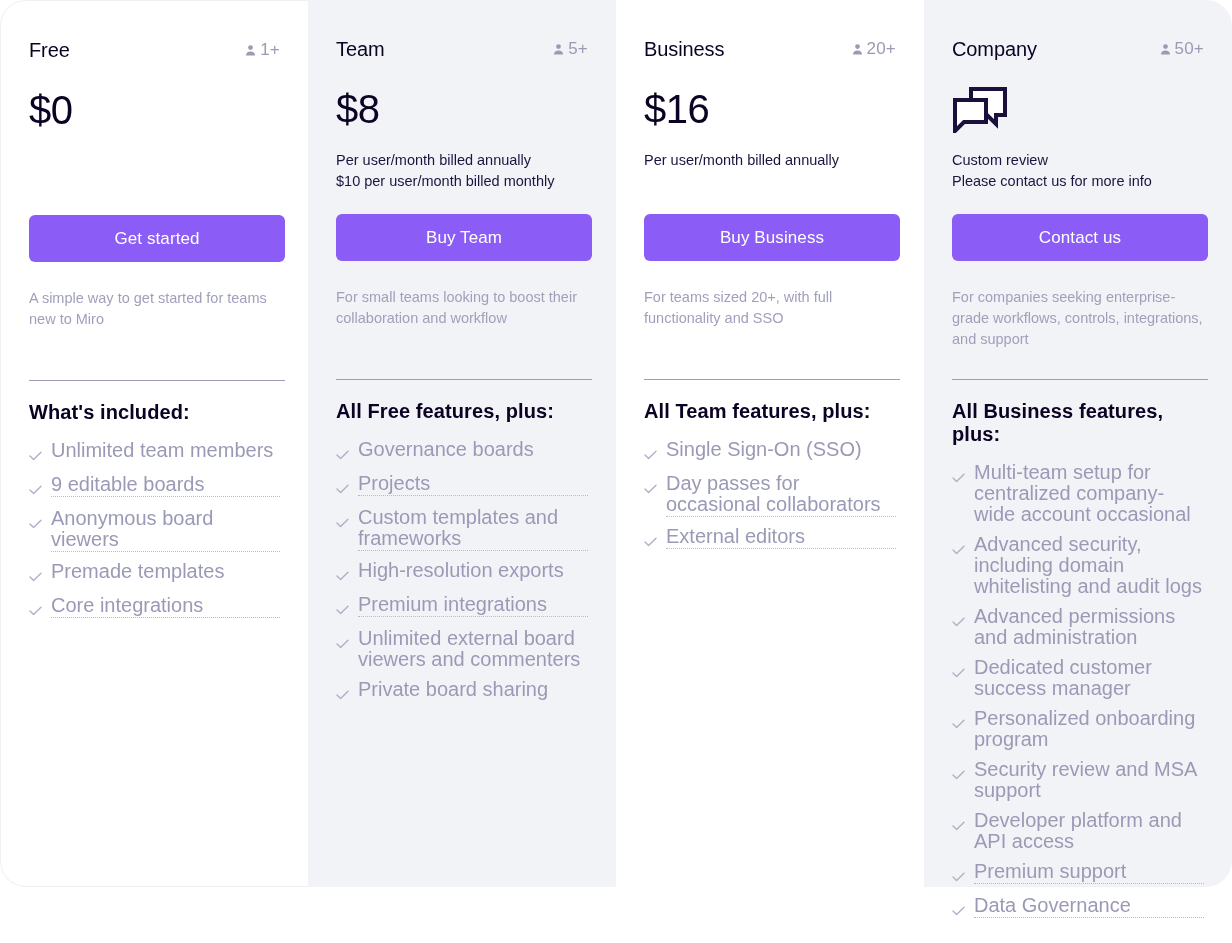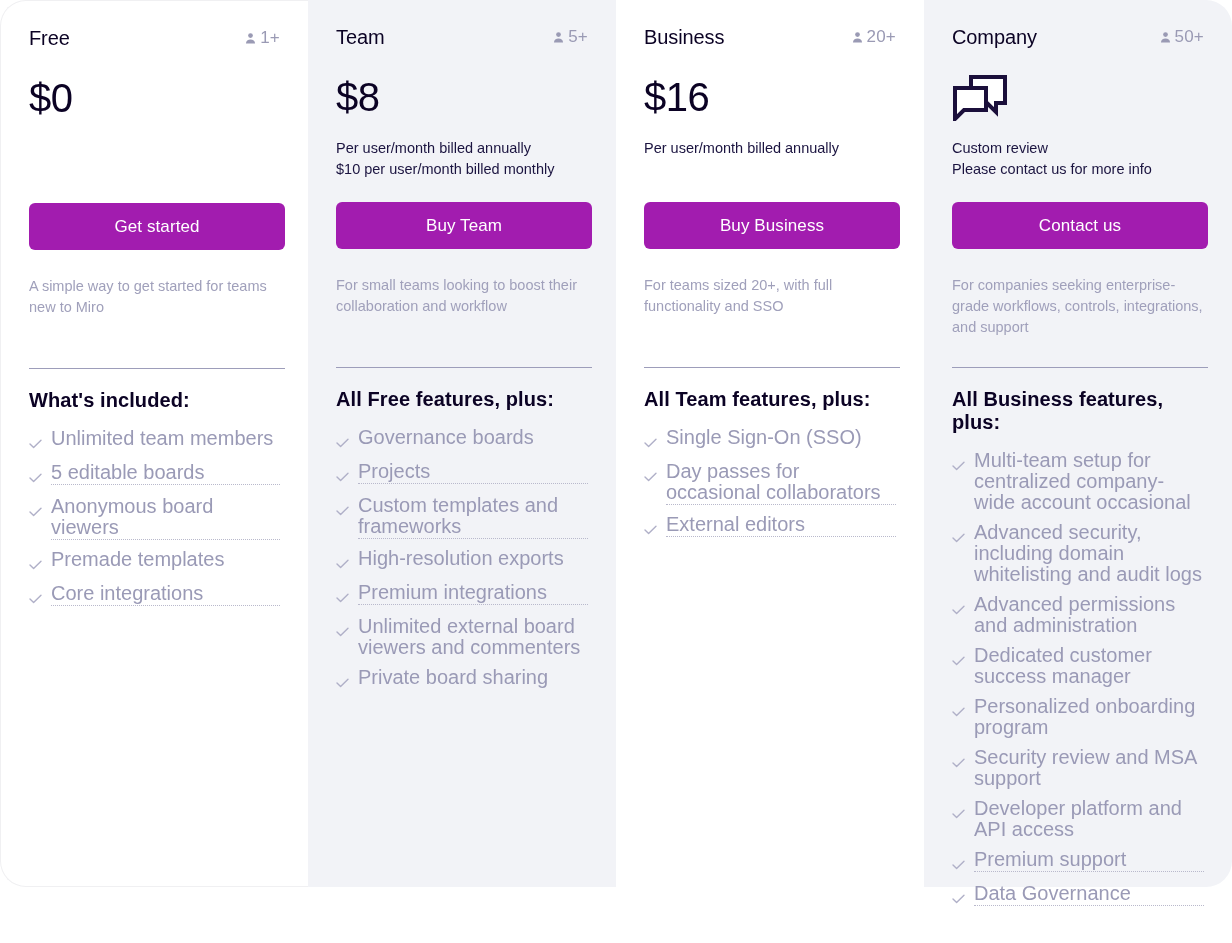--- a/index.html
+++ b/index.html
@@ -15,21 +15,21 @@
   .pricing-table {
     display: flex;
     width: 1232px;
     height: 943px;
     overflow: hidden;
   }
 
   .plan-card {
     width: 308px;
     height: 887px;
-    padding: 22px 28px 0 28px;
+    padding: 34px 28px 0 28px;
     position: relative;
     flex: 0 0 308px;
   }
 
   .plan-card.light  { background: #ffffff; }
   .plan-card.shaded { background: #f2f3f7; }
 
   .plan-card.first {
     border-top-left-radius: 26px;
     border-bottom-left-radius: 26px;
@@ -96,21 +96,21 @@
   .billing .blank { visibility: hidden; }
 
   
   .cta-button {
     display: flex;
     align-items: center;
     justify-content: center;
     width: 256px;
     height: 47px;
     margin-top: 22px;
-    background: #a21caf;
+    background: #8b5cf6;
     color: #ffffff;
     font-size: 17px;
     border: none;
     border-radius: 6px;
     cursor: pointer;
     font-family: "Liberation Sans", sans-serif;
     letter-spacing: 0.1px;
   }
 
   
@@ -197,21 +197,21 @@
         <li class="feature-item">
           <span class="check-icon"><svg width="13" height="10" viewBox="0 0 13 10" aria-hidden="true">
               <path d="M1 5.1 L4.6 8.6 L12 1.2" fill="none" stroke="#b0b0c8" stroke-width="1.4" stroke-linecap="round" stroke-linejoin="round"></path>
             </svg></span>
           <span class="feature-text">Unlimited team members</span>
         </li>
         <li class="feature-item tip">
           <span class="check-icon"><svg width="13" height="10" viewBox="0 0 13 10" aria-hidden="true">
               <path d="M1 5.1 L4.6 8.6 L12 1.2" fill="none" stroke="#b0b0c8" stroke-width="1.4" stroke-linecap="round" stroke-linejoin="round"></path>
             </svg></span>
-          <span class="feature-text">5 editable boards</span>
+          <span class="feature-text">9 editable boards</span>
         </li>
         <li class="feature-item tip">
           <span class="check-icon"><svg width="13" height="10" viewBox="0 0 13 10" aria-hidden="true">
               <path d="M1 5.1 L4.6 8.6 L12 1.2" fill="none" stroke="#b0b0c8" stroke-width="1.4" stroke-linecap="round" stroke-linejoin="round"></path>
             </svg></span>
           <span class="feature-text">Anonymous board viewers</span>
         </li>
         <li class="feature-item">
           <span class="check-icon"><svg width="13" height="10" viewBox="0 0 13 10" aria-hidden="true">
               <path d="M1 5.1 L4.6 8.6 L12 1.2" fill="none" stroke="#b0b0c8" stroke-width="1.4" stroke-linecap="round" stroke-linejoin="round"></path>

